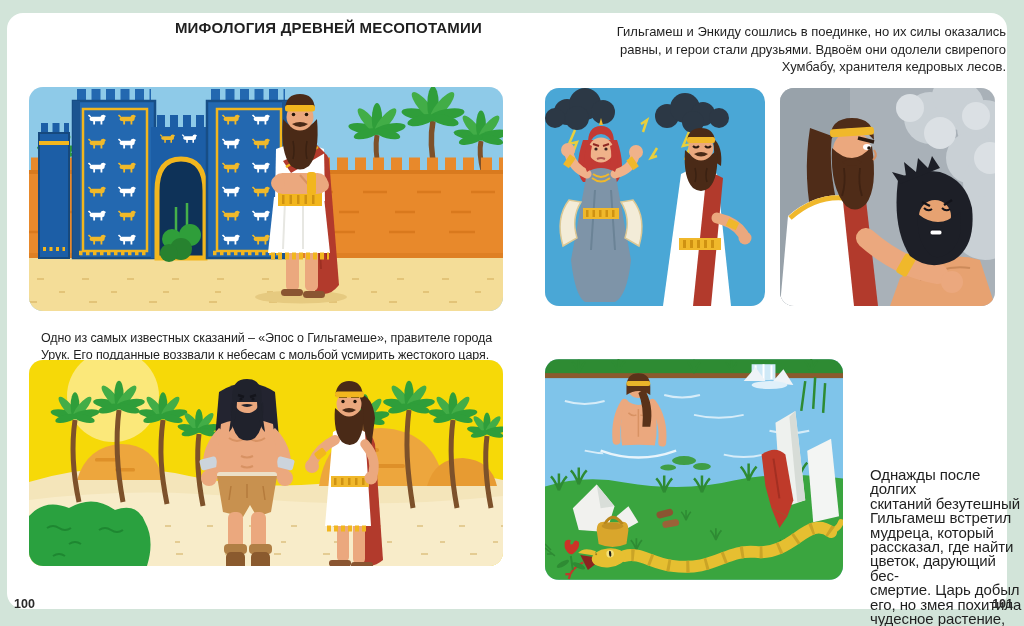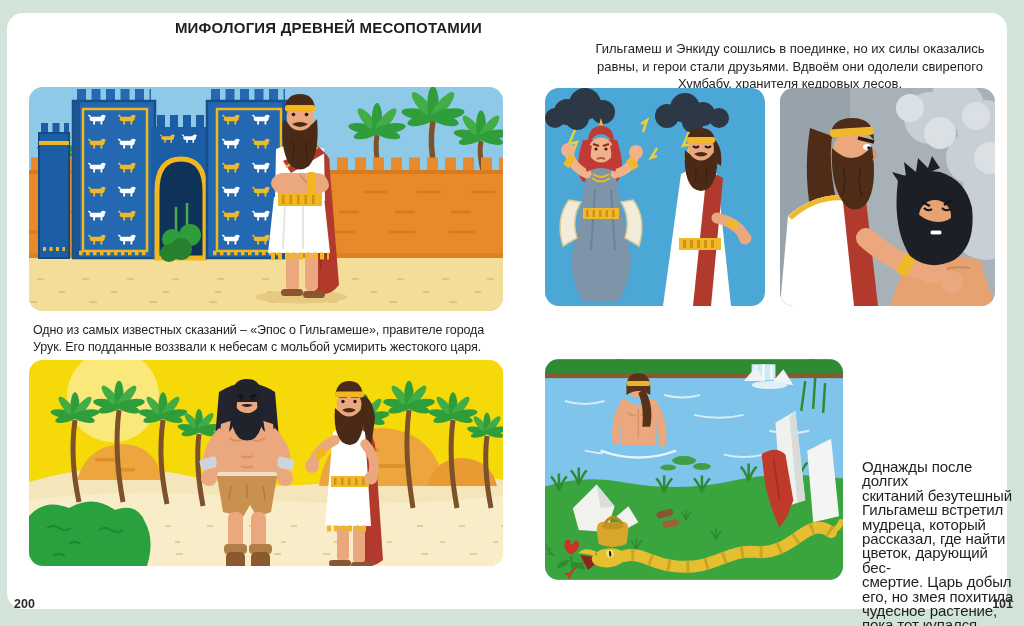--- a/index.html
+++ b/index.html
@@ -1,22 +1,22 @@
 <!DOCTYPE html>
 <html><head>
 <meta charset="utf-8">
 <style>
   html,body{margin:0;padding:0;}
   .spread{position:relative;width:1024px;height:626px;background:#d2e4d9;font-family:"Liberation Sans",sans-serif;color:#1f1f1f;overflow:hidden;}
   .paper{position:absolute;left:7px;top:13px;width:1000px;height:596px;background:#ffffff;border-radius:16px;}
   .title{position:absolute;left:30px;top:19px;width:452px;margin:0;text-align:right;font-size:15px;font-weight:bold;letter-spacing:.2px;}
-  .intro{position:absolute;margin:17px;font-size:13px;line-height:17.5px;text-align:center;white-space:pre-line;}
+  .intro{position:absolute;margin:0;font-size:13px;line-height:17.5px;text-align:right;white-space:pre-line;}
   .intro-left{left:30px;top:40px;width:452px;}
   .intro-right{left:540px;top:23px;width:466px;}
-  .cap{position:absolute;margin:4px;font-size:12.5px;line-height:17px;letter-spacing:-.1px;}
+  .cap{position:absolute;margin:12px;font-size:12.5px;line-height:17px;letter-spacing:-.1px;}
   .cap1{left:29px;top:318px;width:476px;}
   .cap2{left:29px;top:572px;width:476px;}
   .cap3{left:545px;top:318px;width:462px;}
   .cap4{left:858px;top:456px;width:152px;font-size:15px;line-height:14.4px;white-space:pre-line;}
   .fig{position:absolute;margin:0;border-radius:14px;overflow:hidden;background:#eee;}
   .fig svg{display:block;width:100%;height:100%;}
   .fig1{left:29px;top:87px;width:474px;height:224px;}
   .fig2{left:29px;top:360px;width:474px;height:206px;}
   .fig3{left:545px;top:88px;width:220px;height:218px;}
   .fig4{left:780px;top:88px;width:215px;height:218px;}
@@ -245,21 +245,21 @@
         <circle cx="40" cy="28" r="12.5" fill="#eba87e"></circle>
         <path d="M33,34 Q40,30 47,34 Q40,39 33,34 Z" fill="#4a2a17"></path>
         <circle cx="34" cy="25.5" r="1.7" fill="#241509"></circle>
         <circle cx="46" cy="25.5" r="1.7" fill="#241509"></circle>
         <path d="M30,21 L38,21 M42,21 L50,21" stroke="#241509" stroke-width="2.2"></path>
         <path d="M26,20 Q28,5 40,5 Q53,5 54,20 Z" fill="#4a2a17"></path>
         <rect x="26" y="15.5" width="29" height="6" rx="2.5" fill="#f2b61e"></rect>
       </g>
     </svg>
   </figure>
-  <div class="pagenum pn-left">200</div>
+  <div class="pagenum pn-left">100</div>
 
   <p class="intro intro-right">Гильгамеш и Энкиду сошлись в поединке, но их силы оказались
 равны, и герои стали друзьями. Вдвоём они одолели свирепого
 Хумбабу, хранителя кедровых лесов.</p>
 
   <figure class="fig fig3">
     <svg viewBox="0 0 220 218">
       <rect width="220" height="218" fill="#4aa7d6"></rect>
       <g fill="#2c3845">
         <circle cx="22" cy="24" r="13"></circle>

